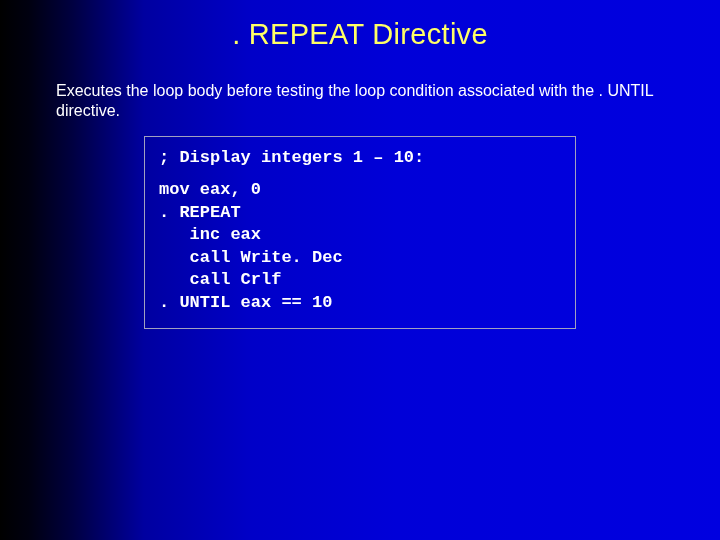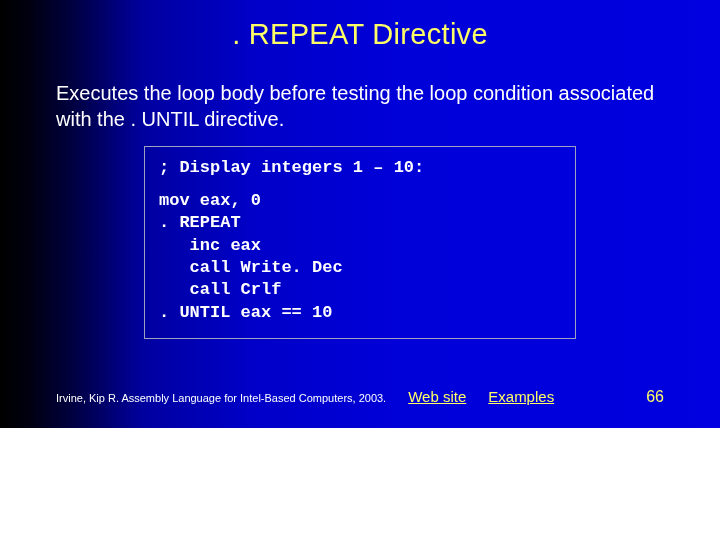--- a/index.html
+++ b/index.html
@@ -5,37 +5,37 @@
   html, body {
     margin: 0;
     padding: 0;
     width: 720px;
     height: 540px;
     overflow: hidden;
     font-family: Arial, Helvetica, sans-serif;
   }
   .slide {
     width: 720px;
-    height: 428px;
+    height: 540px;
     background: linear-gradient(to right, #000000 0%, #000010 4%, #000040 10%, #0000a0 20%, #0000c8 35%, #0000d8 55%, #0000e0 100%);
     position: relative;
     box-sizing: border-box;
   }
   .title {
     text-align: center;
     color: #ffff66;
     font-size: 29px;
     font-weight: normal;
     padding-top: 18px;
     font-family: Arial, sans-serif;
     letter-spacing: 0.3px;
   }
   .body-text {
     color: #ffffff;
-    font-size: 20px;
+    font-size: 16px;
     line-height: 1.28;
     margin: 30px 56px 0 56px;
     font-family: Arial, sans-serif;
   }
   .example-label {
     color: #ffffff;
     font-size: 18px;
     margin: 16px 56px 0 56px;
     font-family: Arial, sans-serif;
   }
@@ -93,20 +93,14 @@
   <div class="body-text">Executes the loop body before testing the loop condition associated with the . UNTIL directive.</div>
 
 
   <div class="code-box"><span class="comment">; Display integers 1 – 10:</span><span>mov eax, 0
 . REPEAT
    inc eax
    call Write. Dec
    call Crlf
 . UNTIL eax == 10</span></div>
 
-  <div class="footer">
-    <span class="footer-credit">Irvine, Kip R. Assembly Language for Intel-Based Computers, 2003.</span>
-    <span class="footer-link">Web site</span>
-    <span class="footer-link">Examples</span>
-    <span class="footer-page">66</span>
-  </div>
 
 </div>
 
 </body></html>

